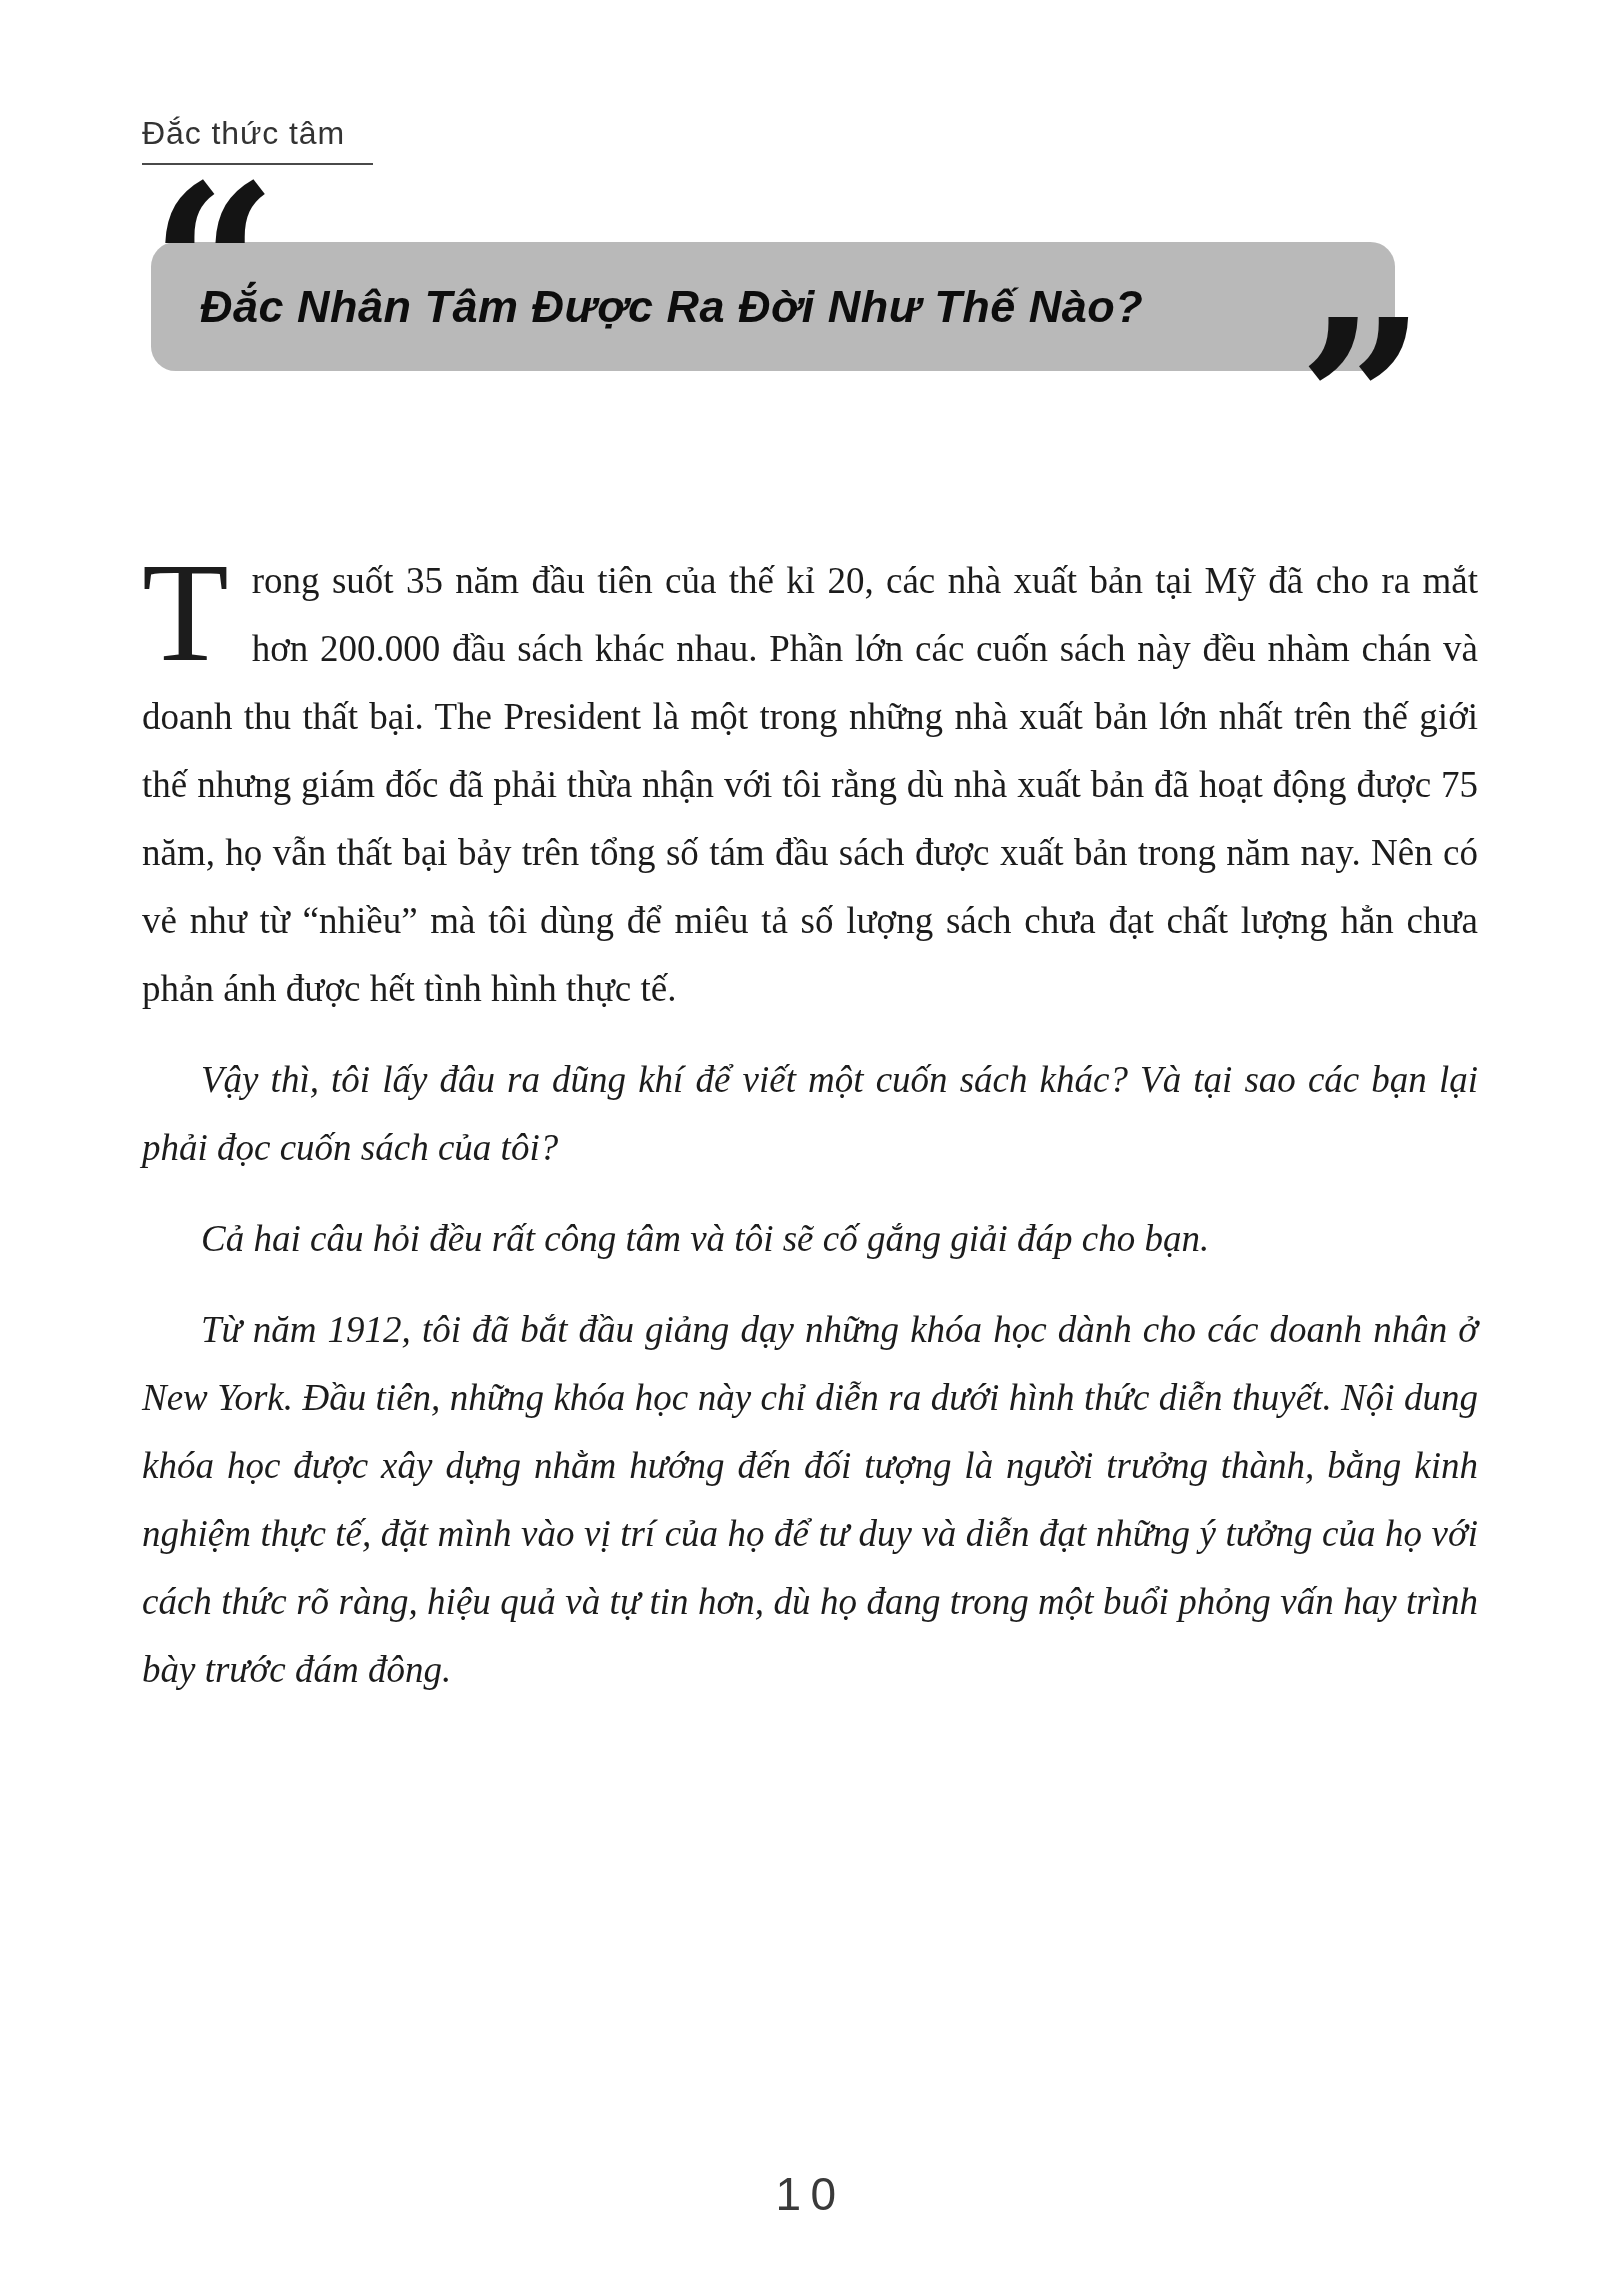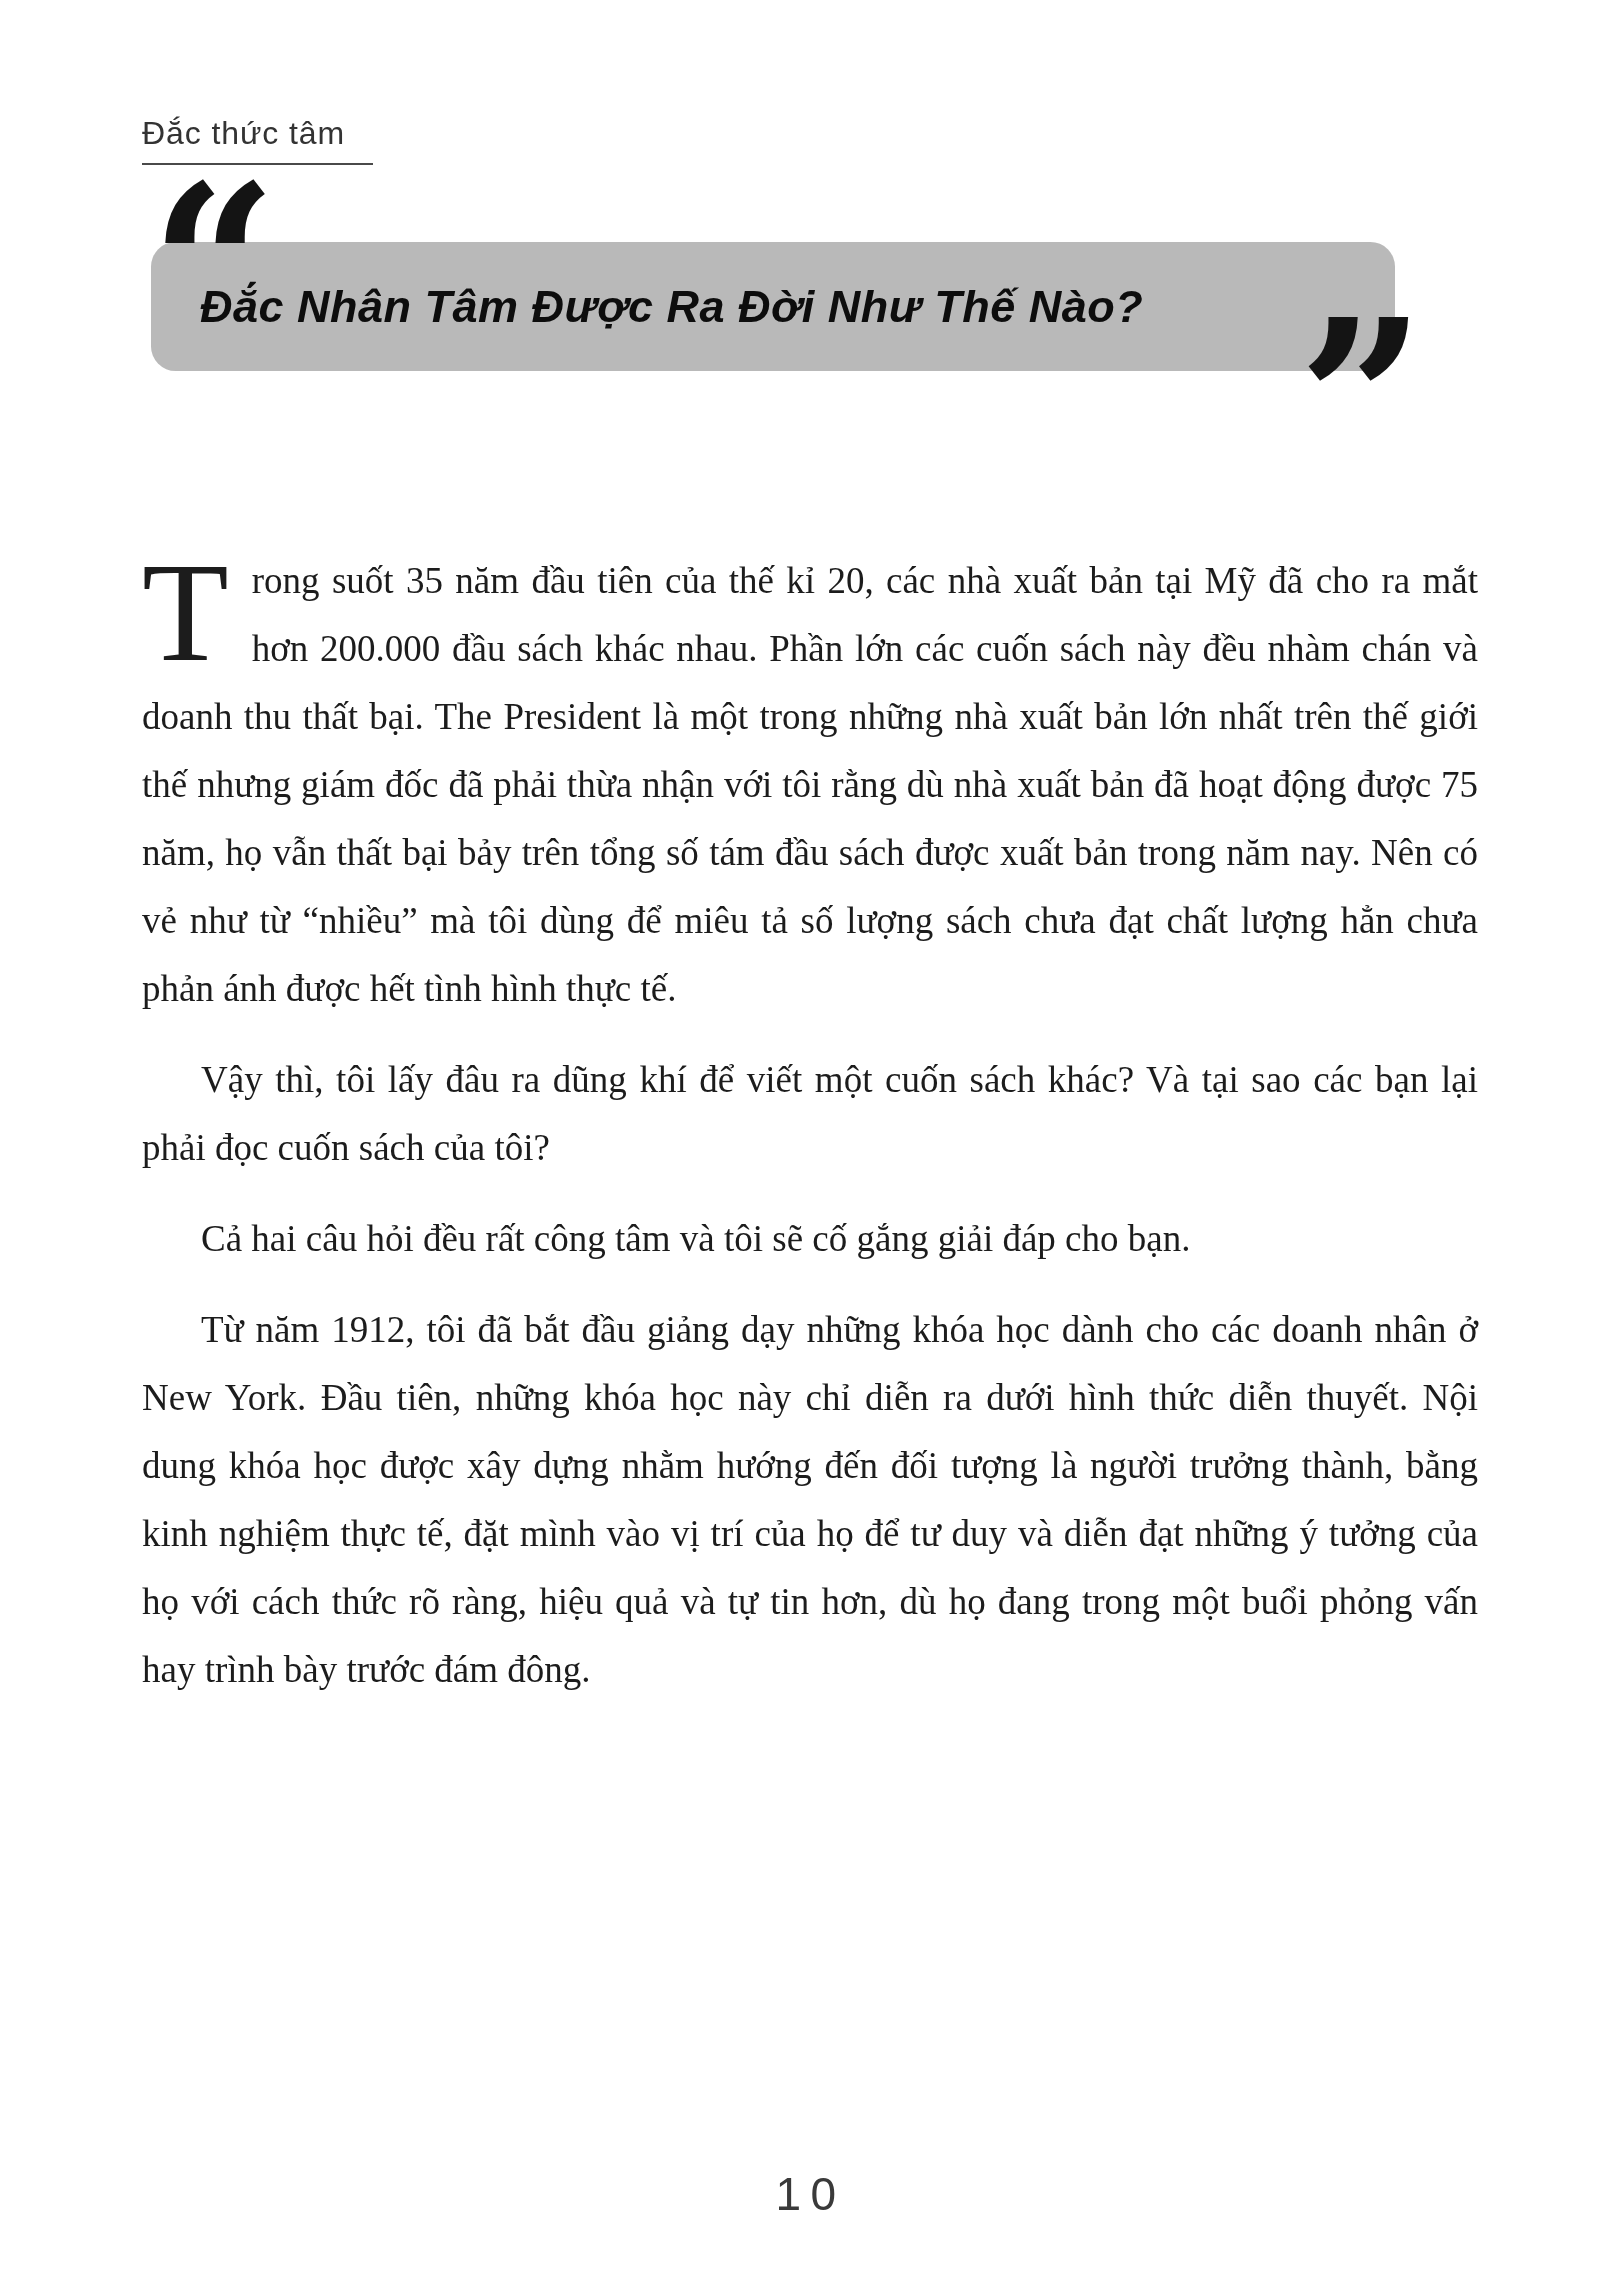--- a/index.html
+++ b/index.html
@@ -68,21 +68,21 @@
     position: absolute;
     top: 547px;
     left: 142px;
     width: 1336px;
     font-size: 37px;
     line-height: 68px;
     text-align: justify;
     color: #1c1c1c;
   }
   .body-text p { margin-bottom: 23px; }
-  .body-text p.indent { text-indent: 59px; }
+  .body-text p.indent { text-indent: 59px; font-style: italic; }
   .dropcap {
     float: left;
     font-size: 142px;
     line-height: 0.78;
     padding: 9.5px 23px 0 0;
     color: #1c1c1c;
     font-family: "Liberation Serif", serif;
   }
 
   

